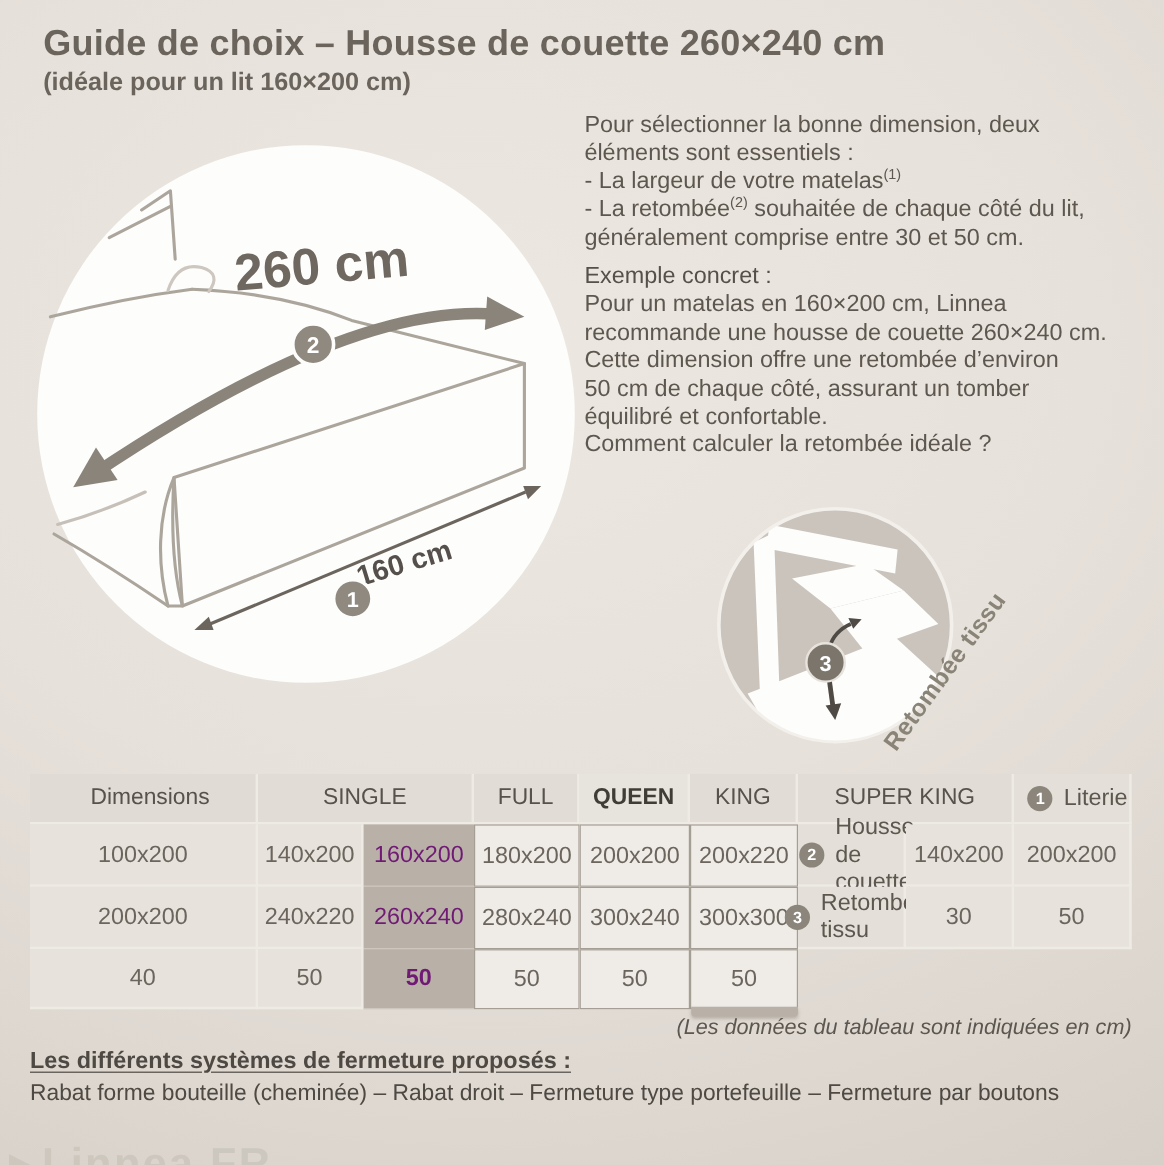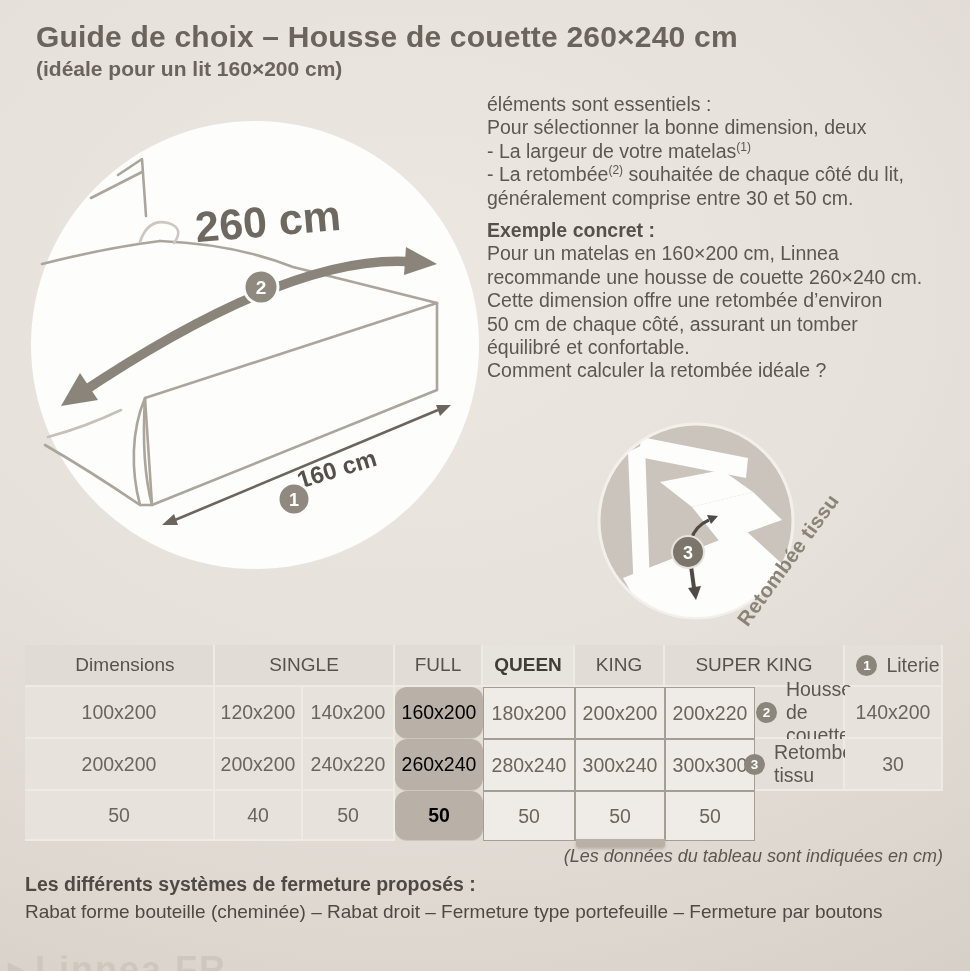--- a/index.html
+++ b/index.html
@@ -11,21 +11,21 @@
   }
   .abs{position:absolute;}
   
   .title{left:36px;top:20px;font-size:30px;font-weight:700;color:#6a645c;letter-spacing:.2px;}
   .subtitle{left:36px;top:57px;font-size:21px;font-weight:700;color:#6a645c;}
   
   .textblock{left:487px;width:470px;font-size:19.5px;color:#5d574f;}
   .intro{top:93px;}
   .example{top:219px;}
   .tl{height:23.4px;line-height:23.4px;white-space:nowrap;}
-  .ex-head{font-weight:700;color:#55504a;}
+  .ex-head{font-weight:400;color:#55504a;}
   sup{font-size:12px;vertical-align:super;line-height:0;}
   
   svg text{font-family:"Liberation Sans",sans-serif;}
   .drop-label{
     left:788px;top:560px;transform:translate(-50%,-50%) rotate(-54deg);
     font-size:20.5px;font-weight:700;color:#8a8478;white-space:nowrap;letter-spacing:.3px;
   }
   
   .tbl{
     left:25px;top:645px;width:918px;display:grid;
@@ -36,44 +36,44 @@
   .th{background:#e1ddd6;font-size:19px;color:#57524b;border-right:2px solid #eeebe5;border-bottom:2px solid #eeebe5;}
   .th-dim{justify-content:flex-start;padding-left:12px;background:#e0dcd5;}
   .th-q{font-weight:700;color:#403c36;background:#e7e4dd;text-align:center;}
   .span2{grid-column:span 2;}
   .lbl{background:#e4e0d9;justify-content:flex-start;padding-left:10px;gap:9px;
        font-size:19.5px;color:#5d574f;border-right:2px solid #eeebe5;border-bottom:2px solid #eeebe5;}
   .badge{width:21px;height:21px;border-radius:50%;background:#8b857b;color:#fff;
          font-size:13.5px;font-weight:700;display:inline-flex;align-items:center;justify-content:center;flex:0 0 auto;}
   .cv{background:#e7e3dc;font-size:19.5px;color:#6b655d;border-right:2px solid #eeebe5;border-bottom:2px solid #eeebe5;}
   .rt{background:#efece7;border:1px solid #a49e95;}
-  .hl{background:#b9b1a8;color:#000000;border-right:none;border-bottom:1px solid rgba(244,241,236,.35);border-radius:12px;}
+  .hl{background:#b9b1a8;color:#701a75;border-right:none;border-bottom:1px solid rgba(244,241,236,.35);}
   .hl-b{font-weight:700;}
   .queen-tail{left:576px;top:839px;width:89px;height:8px;background:#b9b1a8;
               border-radius:0 0 3px 3px;box-shadow:0 2px 3px rgba(110,100,90,.35);}
   
   .note{right:27px;top:846px;font-size:18px;font-style:italic;color:#5b564f;text-align:right;}
   .closures-heading{left:25px;top:873px;font-size:19.5px;font-weight:700;color:#4e4942;
-                    text-underline-offset:3px;}
+                    text-decoration:underline;text-underline-offset:3px;}
   .closures-list{left:25px;top:901px;font-size:19px;color:#4e4942;white-space:nowrap;}
   .watermark{left:8px;top:949px;font-size:36px;font-weight:700;color:#c9c3ba;opacity:.75;
              letter-spacing:2px;display:flex;align-items:center;gap:8px;}
   .wm-tri{font-size:22px;}
 </style>
 </head>
 <body>
 
 <div id="frame">
 
   <div class="abs title">Guide de choix – Housse de couette 260×240 cm</div>
   <div class="abs subtitle">(idéale pour un lit 160×200 cm)</div>
 
   <div class="abs textblock intro">
+    <div class="tl">Pour sélectionner la bonne dimension, deux</div>
     <div class="tl">éléments sont essentiels :</div>
-    <div class="tl">Pour sélectionner la bonne dimension, deux</div>
     <div class="tl"><span>- La largeur de votre matelas</span><sup>(1)</sup></div>
     <div class="tl"><span>- La retombée</span><sup>(2)</sup><span> souhaitée de chaque côté du lit,</span></div>
     <div class="tl">généralement comprise entre 30 et 50 cm.</div>
   </div>
 
   <div class="abs textblock example">
     <div class="tl ex-head">Exemple concret :</div>
     <div class="tl">Pour un matelas en 160×200 cm, Linnea</div>
     <div class="tl">recommande une housse de couette 260×240 cm.</div>
     <div class="tl">Cette dimension offre une retombée d’environ</div>
@@ -152,21 +152,20 @@
     <div class="th">FULL</div>
     <div class="th th-q">QUEEN</div>
     <div class="th">KING</div>
     <div class="th span2">SUPER KING</div>
 
     <div class="lbl">
       <span class="badge">1</span>
       <span>Literie</span>
     </div>
     <div class="cv">100x200</div>
-    <div class="cv">120x200</div>
     <div class="cv">140x200</div>
     <div class="cv hl">160x200</div>
     <div class="cv rt">180x200</div>
     <div class="cv rt">200x200</div>
     <div class="cv rt">200x220</div>
 
     <div class="lbl">
       <span class="badge">2</span>
       <span>Housse de couette</span>
     </div>

